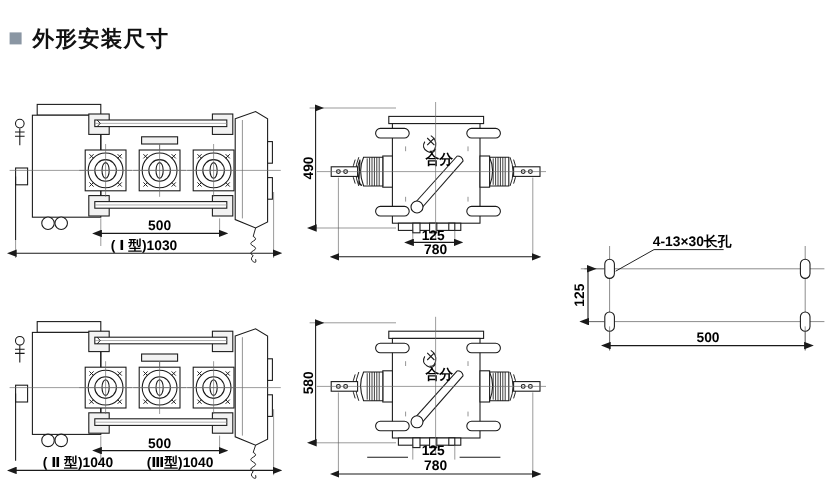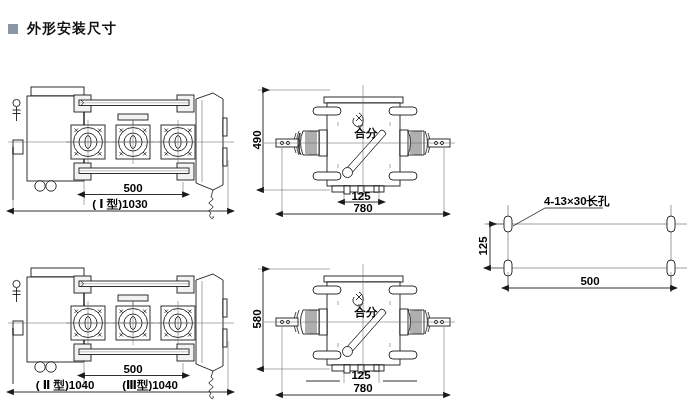--- a/index.html
+++ b/index.html
@@ -5,21 +5,21 @@
   html,body{margin:0;padding:0;background:#ffffff;}
   body{
     width:700px;height:406px;position:relative;overflow:hidden;
     font-family:"Liberation Sans","DejaVu Sans",sans-serif;
     color:#000;
   }
 
   
   .header{position:absolute;left:8px;top:20px;display:flex;align-items:center;gap:9px;}
   .header .bullet{width:10px;height:10px;background:#8a96a3;display:block;}
-  .header .title{font-size:14px;font-weight:bold;letter-spacing:1px;color:#111;}
+  .header .title{font-size:18px;font-weight:bold;letter-spacing:1px;color:#111;}
 
   
   .canvas{position:absolute;left:0;top:0;width:700px;height:406px;}
   .canvas svg{display:block;}
 
   
 </style>
 </head>
 <body>
 

